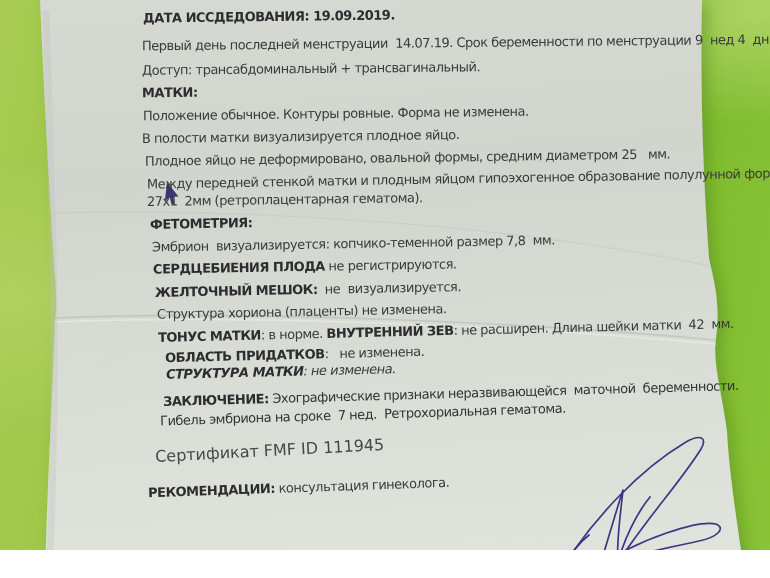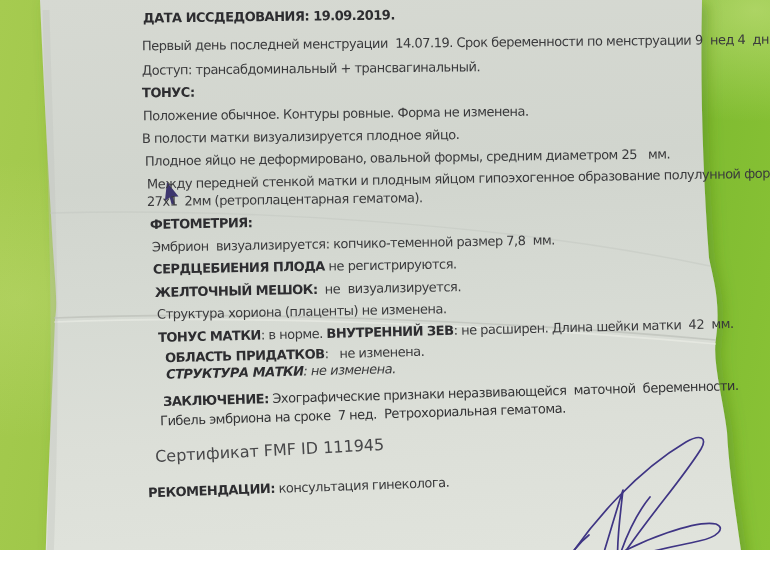--- a/index.html
+++ b/index.html
@@ -84,21 +84,21 @@
   </svg>
 
   <div class="doc">
 
     <div class="line b" style="left:143px;top:8px;transform:rotate(-0.7deg)"><b>ДАТА ИССДЕДОВАНИЯ:</b><span> 19.09.2019.</span></div>
 
     <div class="line" style="left:142px;top:34px;transform:rotate(-0.6deg)">Первый день последней менструации  14.07.19. Срок беременности по менструации 9  нед 4  дня.</div>
 
     <div class="line" style="left:142px;top:60px;transform:rotate(-0.6deg)">Доступ: трансабдоминальный + трансвагинальный.</div>
 
-    <div class="line b" style="left:142px;top:84px;transform:rotate(-0.6deg)">ТОНУС:</div>
+    <div class="line b" style="left:142px;top:84px;transform:rotate(-0.6deg)">МАТКИ:</div>
 
     <div class="line" style="left:143px;top:105px;transform:rotate(-0.7deg)">Положение обычное. Контуры ровные. Форма не изменена.</div>
 
     <div class="line" style="left:142px;top:128px;transform:rotate(-0.7deg)">В полости матки визуализируется плодное яйцо.</div>
 
     <div class="line" style="left:145px;top:149px;transform:rotate(-0.8deg)">Плодное яйцо не деформировано, овальной формы, средним диаметром 25   мм.</div>
 
     <div class="line" style="left:147px;top:170px;transform:rotate(-1deg)">Между передней стенкой матки и плодным яйцом гипоэхогенное образование полулунной формы</div>
 
     <div class="line" style="left:147px;top:191px;transform:rotate(-0.8deg)"><span>27х1</span><span style="display:inline-block;width:7px"></span><span>2мм (ретроплацентарная гематома).</span></div>

